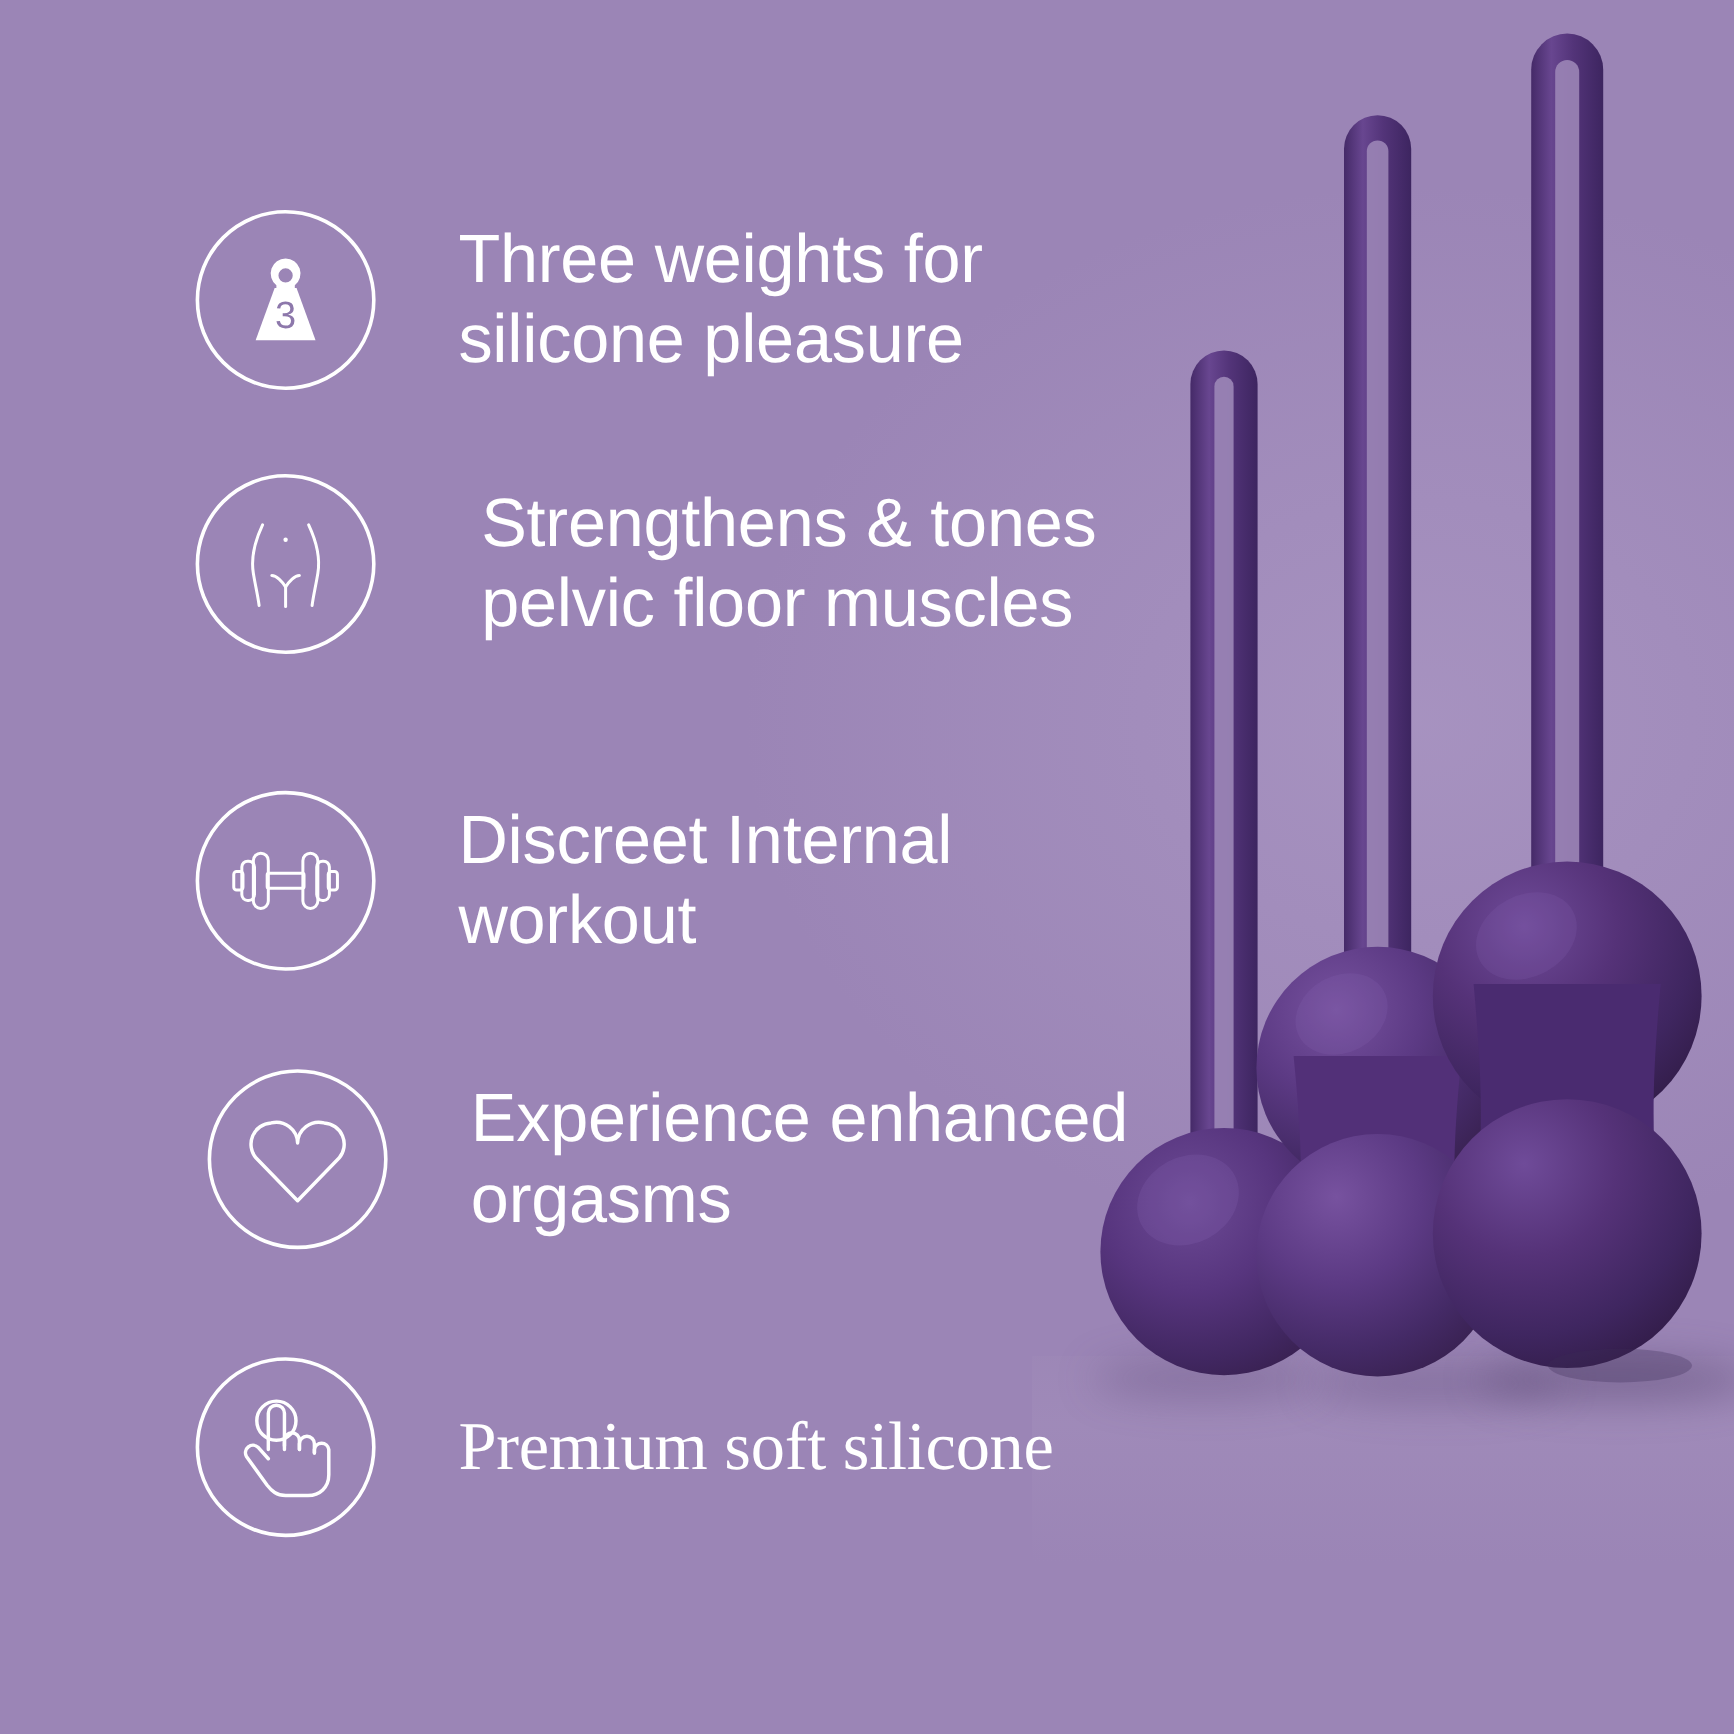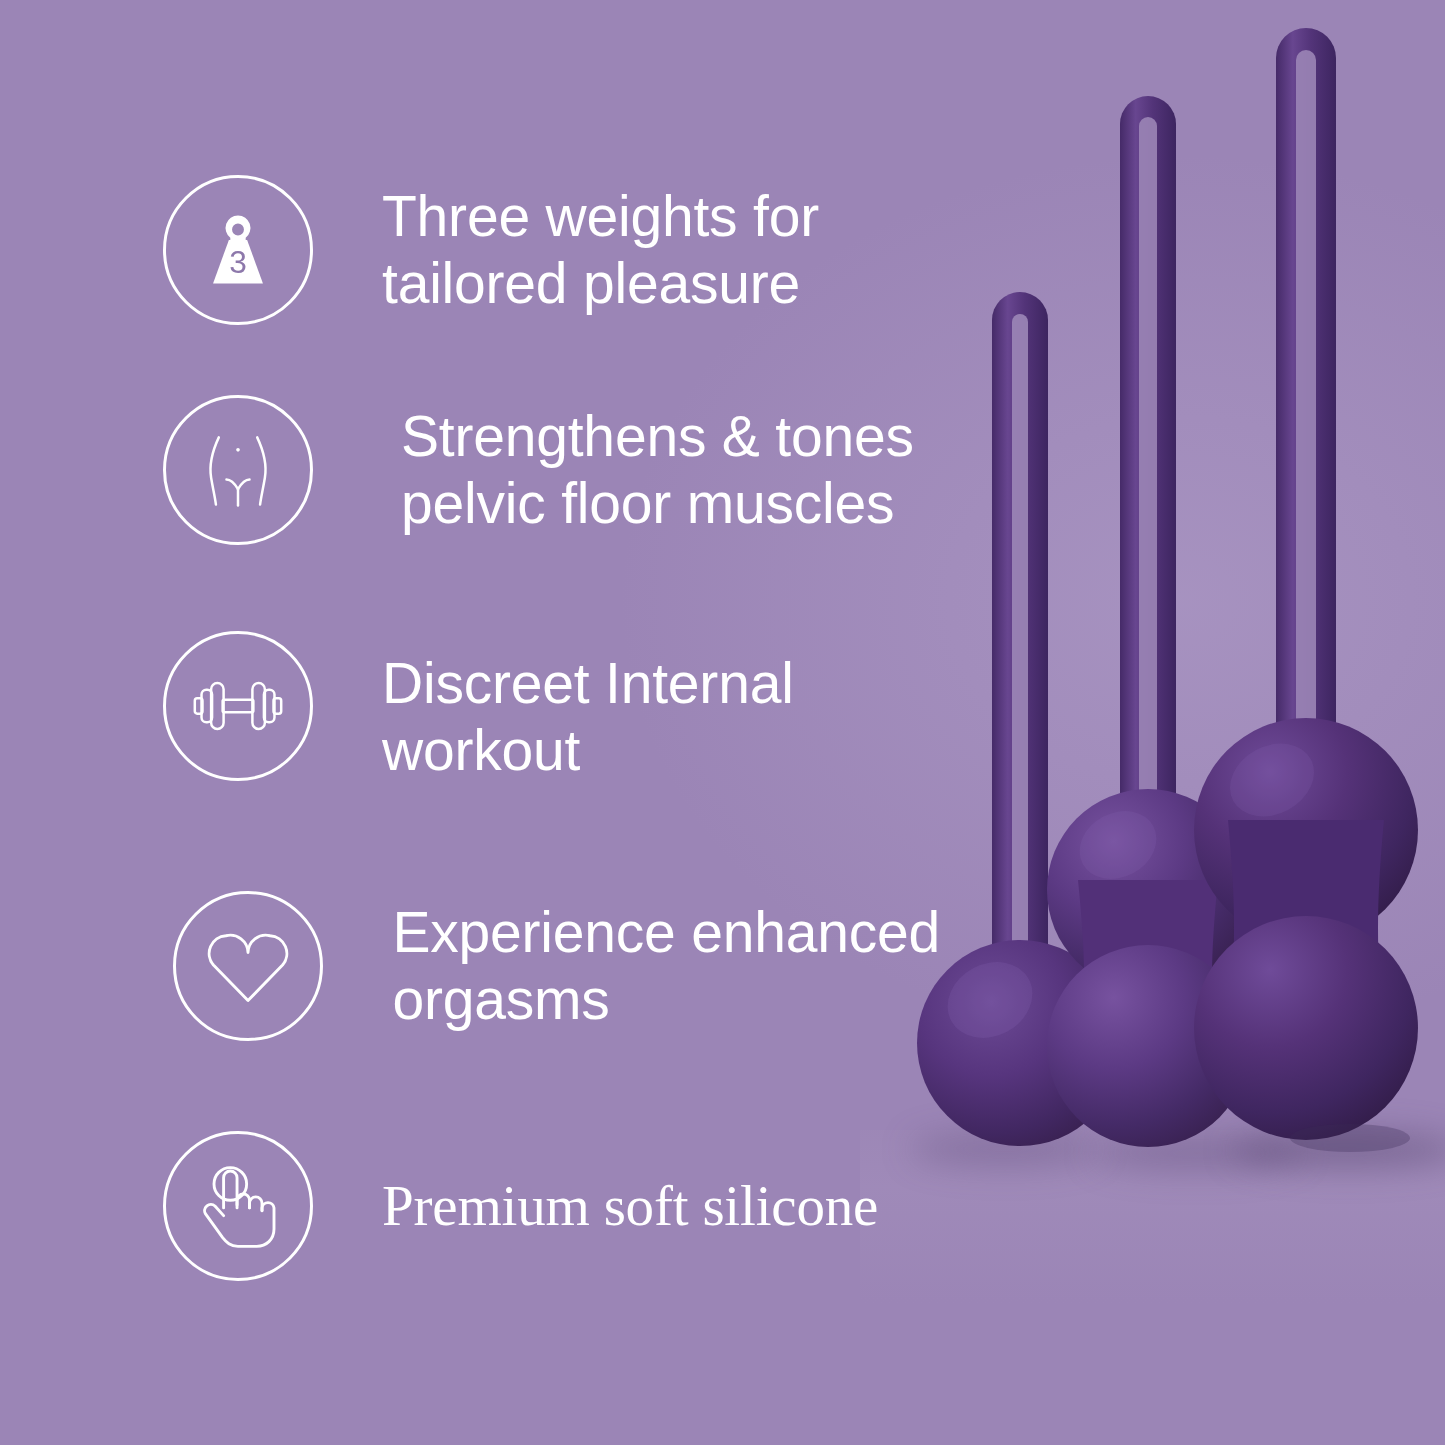--- a/index.html
+++ b/index.html
@@ -132,39 +132,39 @@
       <div class="icon-wrap">
         <div class="icon-ring"></div>
         <svg class="icon-art" viewBox="0 0 100 100">
           <path d="M50 14 a13 13 0 0 0 -8 23.2 L42 40 h16 l0 -2.8 A13 13 0 0 0 50 14 Z
                    M50 22.5 a6.2 6.2 0 1 1 0 12.4 a6.2 6.2 0 0 1 0 -12.4 Z" fill="#ffffff"></path>
           <path d="M40.5 39.5 h19 L76 85 H24 Z" fill="#ffffff"></path>
           <text x="50" y="74" font-family="'Liberation Sans',sans-serif" font-size="33" font-weight="400" text-anchor="middle" fill="#8d78ab">3</text>
         </svg>
       </div>
       <div class="feature-label">Three weights for
-tailored pleasure</div>
+silicone pleasure</div>
     </div>
 
     <div class="feature" style="top:392px;gap:19px;">
       <div class="icon-wrap">
         <div class="icon-ring"></div>
         <svg class="icon-art" viewBox="0 0 100 100" fill="none" stroke="#ffffff" stroke-width="2.6" stroke-linecap="round" stroke-linejoin="round">
           <path d="M30 16 C22 33, 20 46, 22 58 C24 70, 26 78, 27 86"></path>
           <path d="M70 16 C78 33, 80 46, 78 58 C76 70, 74 78, 73 86"></path>
           <circle cx="50" cy="29" r="1.9" fill="#ffffff" stroke="none"></circle>
           <path d="M38 60 C42 60, 47 65, 50 70 C53 65, 58 60, 62 60"></path>
           <path d="M50 70 L50 87"></path>
         </svg>
       </div>
       <div class="feature-label">Strengthens &amp; tones
 pelvic floor muscles</div>
     </div>
 
-    <div class="feature" style="top:628px;align-items:flex-end;">
+    <div class="feature" style="top:656px;">
       <div class="icon-wrap">
         <div class="icon-ring"></div>
         <svg class="icon-art" viewBox="0 0 100 100" fill="none" stroke="#ffffff" stroke-width="2.6" stroke-linejoin="round">
           <rect x="5" y="42" width="8" height="16" rx="2.5"></rect>
           <rect x="12" y="33" width="11" height="34" rx="5"></rect>
           <rect x="22" y="26" width="13" height="48" rx="6.5"></rect>
           <rect x="65" y="26" width="13" height="48" rx="6.5"></rect>
           <rect x="77" y="33" width="11" height="34" rx="5"></rect>
           <rect x="87" y="42" width="8" height="16" rx="2.5"></rect>
           <rect x="34" y="43.5" width="32" height="13" rx="1.5"></rect>

